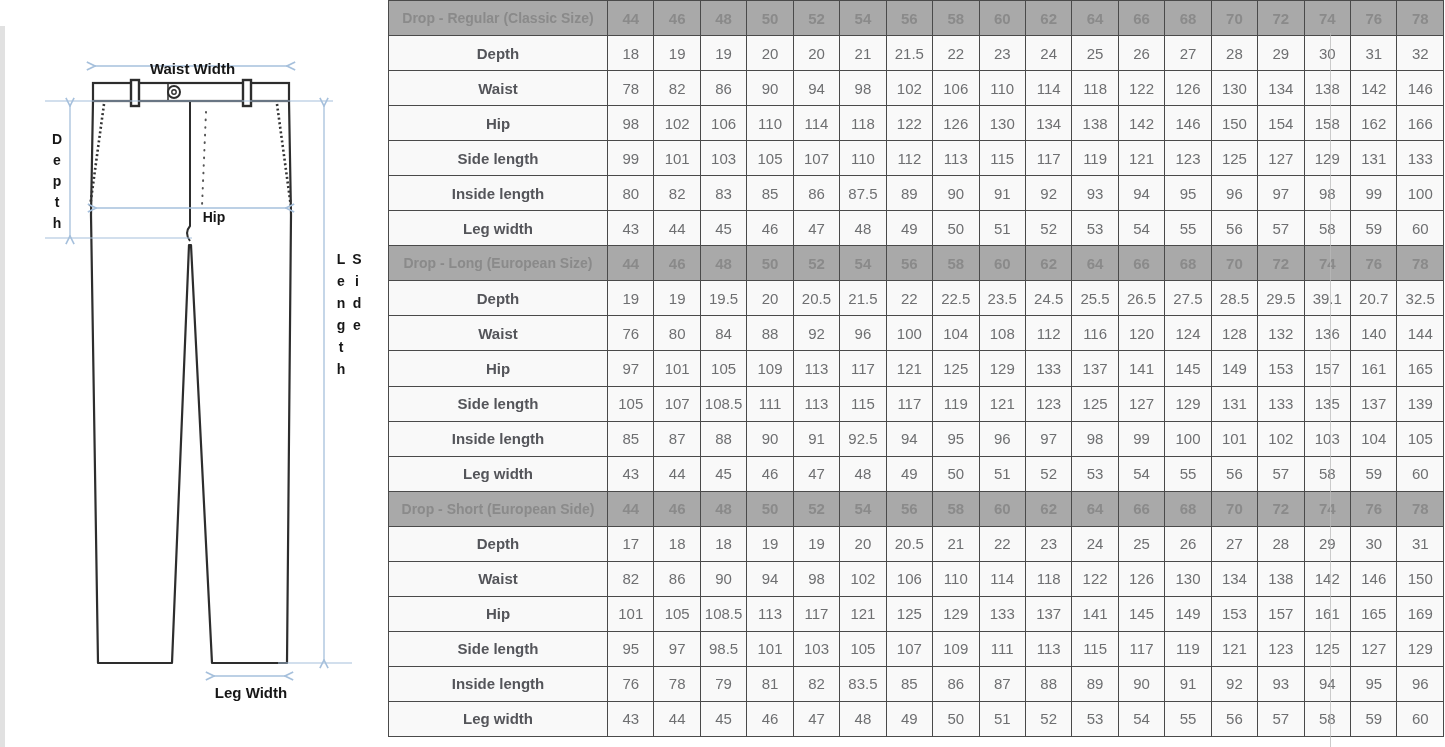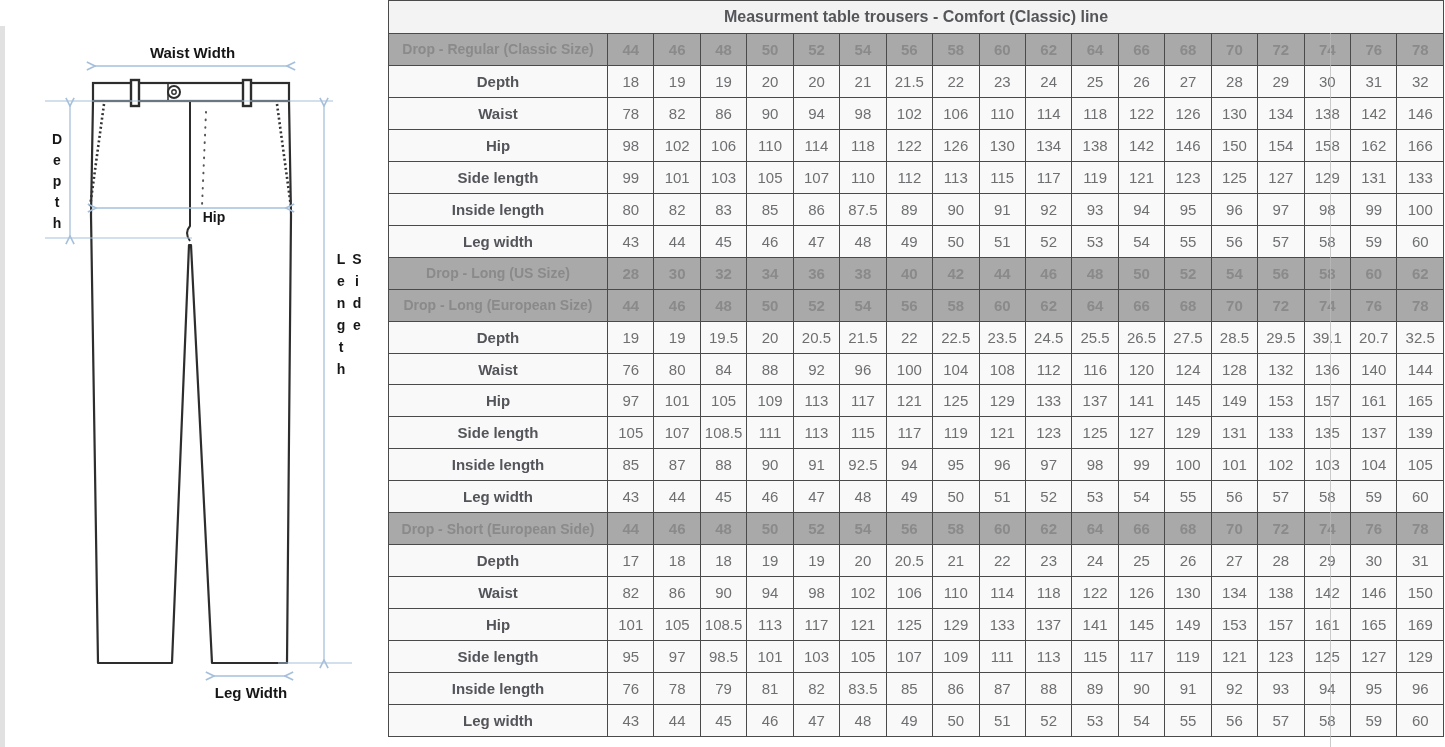--- a/index.html
+++ b/index.html
@@ -6,21 +6,21 @@
   #screen{position:relative;width:1445px;height:747px;overflow:hidden;
           font-family:"Liberation Sans",sans-serif;background:#fff;}
 
   
   #diagram-panel{position:absolute;left:0;top:0;width:388px;height:747px;background:#fff;}
   #diagram-panel svg{position:absolute;left:0;top:0;}
   .edge-strip{position:absolute;left:0;top:26px;width:5px;height:721px;background:#d9d9d9;opacity:.8;}
   .dlabel{position:absolute;color:#161616;font-weight:bold;}
   .hlabel{text-align:center;}
   .vlabel{writing-mode:vertical-rl;text-orientation:upright;}
-  #waist-width-label{left:115px;top:44px;width:155px;font-size:15px;}
+  #waist-width-label{left:115px;top:60px;width:155px;font-size:15px;}
   #depth-label{left:49px;top:131px;font-size:14px;letter-spacing:5px;}
   #hip-label{left:192px;top:209px;width:44px;font-size:14px;}
   #side-length-label{left:333px;top:251px;font-size:14px;letter-spacing:6px;height:230px;}
   #leg-width-label{left:201px;top:684px;width:100px;font-size:15px;}
 
   
   #table-wrap{position:absolute;left:388px;top:0;width:1057px;}
   table#size-table{width:1056px;height:737px;border-collapse:collapse;table-layout:fixed;}
   #size-table th,#size-table td{border:1px solid #4a4a4a;padding:0;text-align:center;
       vertical-align:middle;white-space:nowrap;overflow:hidden;}
@@ -102,23 +102,20 @@
           <col>
           <col>
           <col>
           <col>
           <col>
           <col>
           <col>
           <col>
       </colgroup>
       <tbody>
-        <tr class="title-row">
-          <th colspan="19">Measurment table trousers - Comfort (Classic) line</th>
-        </tr>
           <tr class="hdr hdr2">
             <th>Drop - Regular (Classic Size)</th>
             <td>44</td>
             <td>46</td>
             <td>48</td>
             <td>50</td>
             <td>52</td>
             <td>54</td>
             <td>56</td>
             <td>58</td>
@@ -252,41 +249,20 @@
             <td>52</td>
             <td>53</td>
             <td>54</td>
             <td>55</td>
             <td>56</td>
             <td>57</td>
             <td>58</td>
             <td>59</td>
             <td>60</td>
           </tr>
-          <tr class="hdr">
-            <th>Drop - Long (US Size)</th>
-            <td>28</td>
-            <td>30</td>
-            <td>32</td>
-            <td>34</td>
-            <td>36</td>
-            <td>38</td>
-            <td>40</td>
-            <td>42</td>
-            <td>44</td>
-            <td>46</td>
-            <td>48</td>
-            <td>50</td>
-            <td>52</td>
-            <td>54</td>
-            <td>56</td>
-            <td>58</td>
-            <td>60</td>
-            <td>62</td>
-          </tr>
           <tr class="hdr hdr2">
             <th>Drop - Long (European Size)</th>
             <td>44</td>
             <td>46</td>
             <td>48</td>
             <td>50</td>
             <td>52</td>
             <td>54</td>
             <td>56</td>
             <td>58</td>

